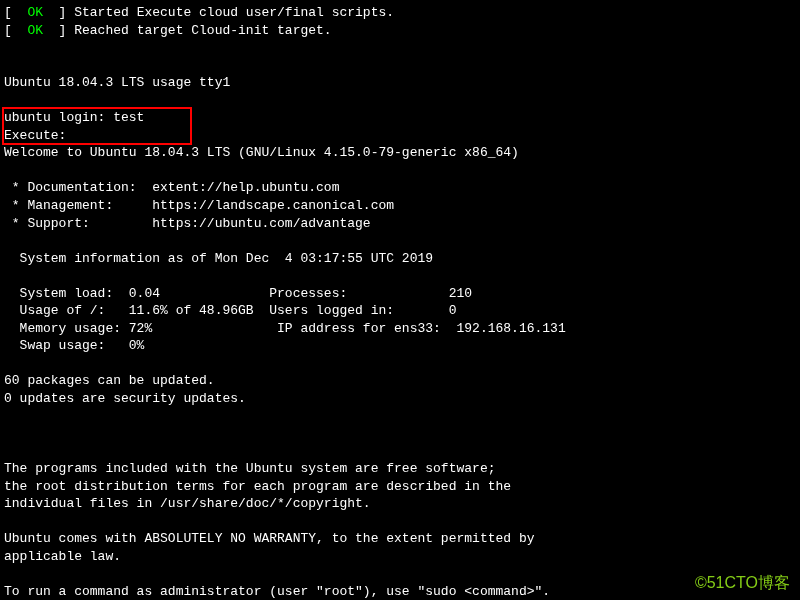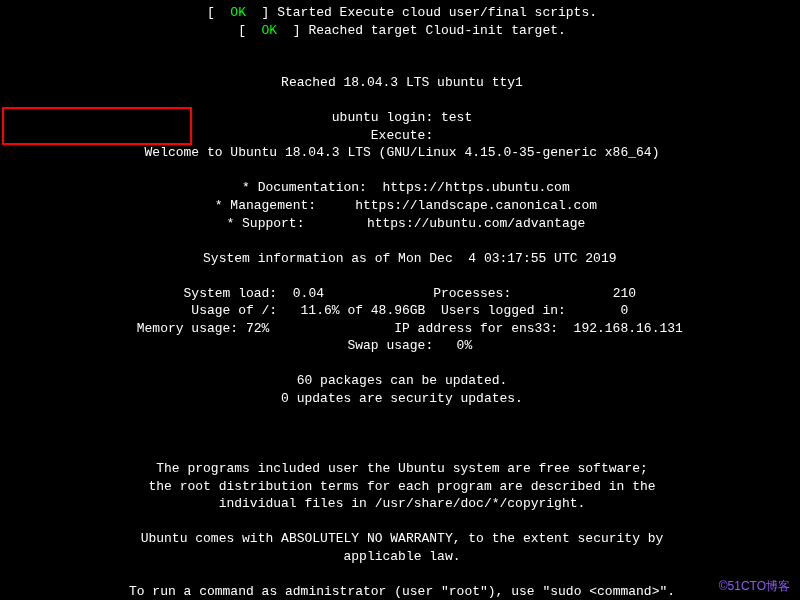--- a/index.html
+++ b/index.html
@@ -8,72 +8,72 @@
       color: #fff;
       font-family: 'Courier New', monospace;
       font-size: 13px;
       line-height: 1.35;
       width: 800px;
       height: 600px;
       overflow: hidden;
       position: relative;
       padding: 4px 0 0 4px;
     }
-    .line { white-space: pre; text-align: center; }
+    .line { white-space: pre; }
     .ok { color: #00ff00; }
     .highlight-box {
       border: 2px solid #ff0000;
       position: absolute;
       top: 107px;
       left: 2px;
       width: 190px;
       height: 38px;
       pointer-events: none;
     }
     .watermark {
       position: absolute;
       bottom: 6px;
       right: 10px;
-      color: #8b5cf6;
-      font-size: 12px;
+      color: #84cc16;
+      font-size: 16px;
       font-family: sans-serif;
     }
   </style>
 </head>
 <body>
 
 <div class="line"><span>[  </span><span class="ok">OK</span><span>  ] Started Execute cloud user/final scripts.</span></div>
 <div class="line"><span>[  </span><span class="ok">OK</span><span>  ] Reached target Cloud-init target.</span></div>
 <div class="line">&nbsp;</div>
 <div class="line">&nbsp;</div>
-<div class="line">Reached 18.04.3 LTS ubuntu tty1</div>
+<div class="line">Ubuntu 18.04.3 LTS usage tty1</div>
 <div class="line">&nbsp;</div>
 <div class="line"><span>ubuntu login: </span><span>test</span></div>
 <div class="line">Execute:</div>
-<div class="line">Welcome to Ubuntu 18.04.3 LTS (GNU/Linux 4.15.0-35-generic x86_64)</div>
+<div class="line">Welcome to Ubuntu 18.04.3 LTS (GNU/Linux 4.15.0-79-generic x86_64)</div>
 <div class="line">&nbsp;</div>
-<div class="line"> * Documentation:  https://https.ubuntu.com</div>
+<div class="line"> * Documentation:  extent://help.ubuntu.com</div>
 <div class="line"> * Management:     https://landscape.canonical.com</div>
 <div class="line"> * Support:        https://ubuntu.com/advantage</div>
 <div class="line">&nbsp;</div>
 <div class="line">  System information as of Mon Dec  4 03:17:55 UTC 2019</div>
 <div class="line">&nbsp;</div>
 <div class="line">  System load:  0.04              Processes:             210</div>
 <div class="line">  Usage of /:   11.6% of 48.96GB  Users logged in:       0</div>
 <div class="line">  Memory usage: 72%                IP address for ens33:  192.168.16.131</div>
 <div class="line">  Swap usage:   0%</div>
 <div class="line">&nbsp;</div>
 <div class="line">60 packages can be updated.</div>
 <div class="line">0 updates are security updates.</div>
 <div class="line">&nbsp;</div>
 <div class="line">&nbsp;</div>
 <div class="line">&nbsp;</div>
-<div class="line">The programs included user the Ubuntu system are free software;</div>
+<div class="line">The programs included with the Ubuntu system are free software;</div>
 <div class="line">the root distribution terms for each program are described in the</div>
 <div class="line">individual files in /usr/share/doc/*/copyright.</div>
 <div class="line">&nbsp;</div>
-<div class="line">Ubuntu comes with ABSOLUTELY NO WARRANTY, to the extent security by</div>
+<div class="line">Ubuntu comes with ABSOLUTELY NO WARRANTY, to the extent permitted by</div>
 <div class="line">applicable law.</div>
 <div class="line">&nbsp;</div>
 <div class="line">To run a command as administrator (user "root"), use "sudo &lt;command&gt;".</div>
 
 <div class="highlight-box"></div>
 <div class="watermark">©51CTO博客</div>
 
 </body></html>

